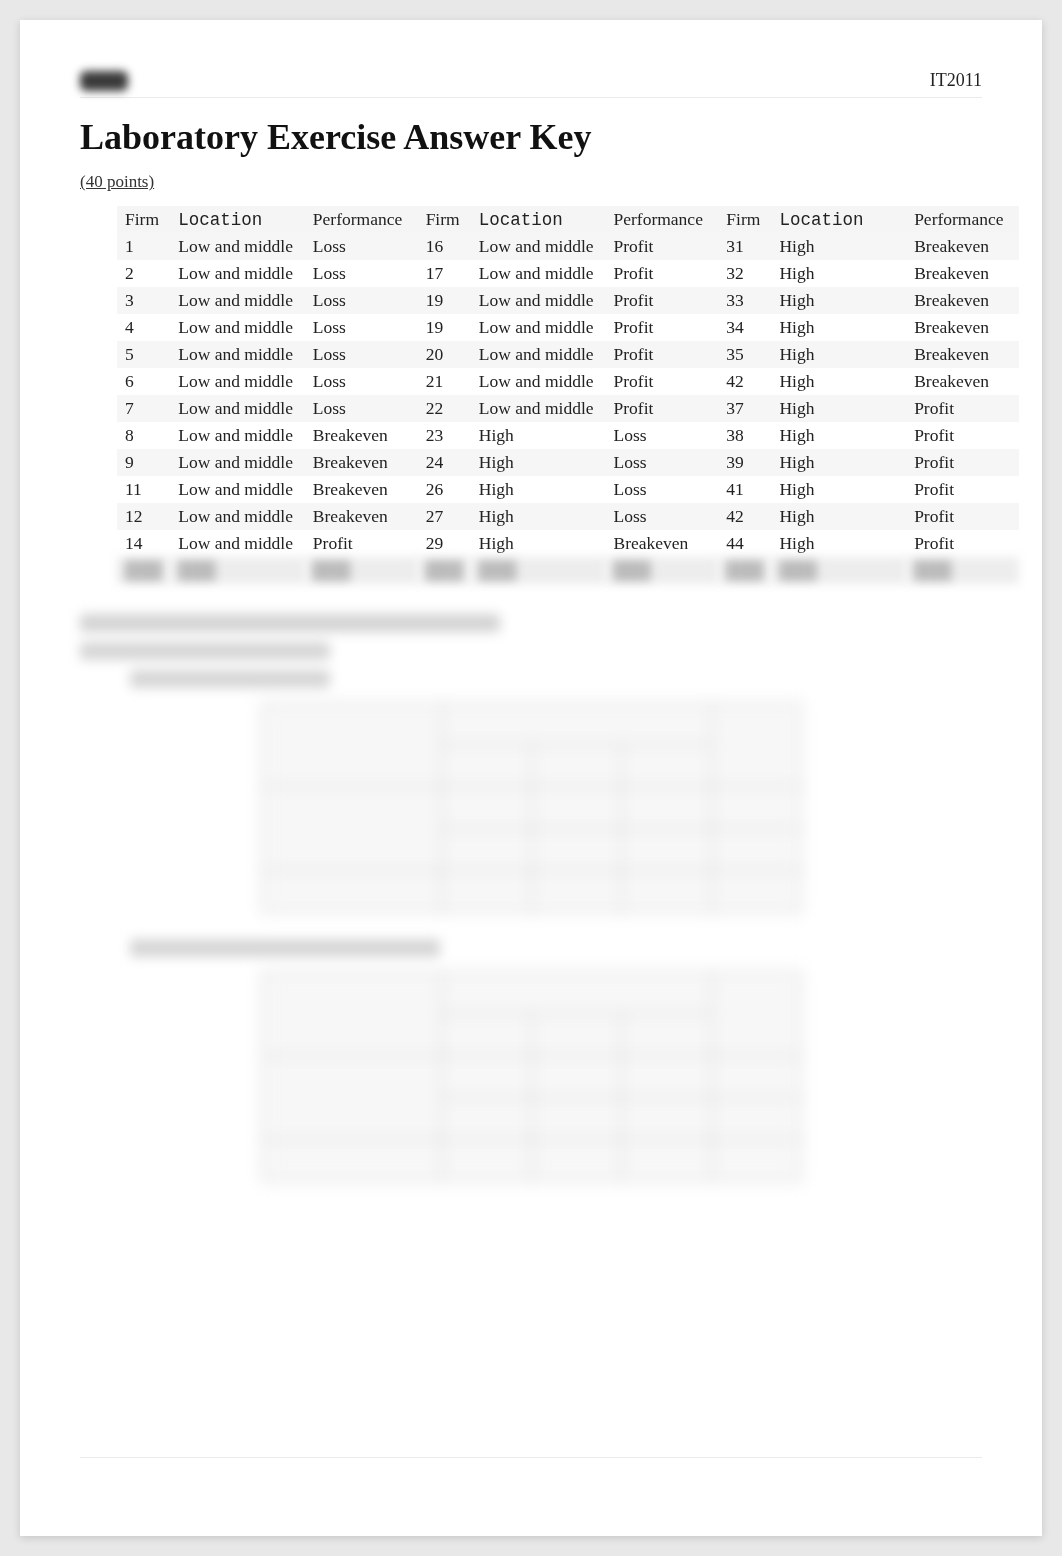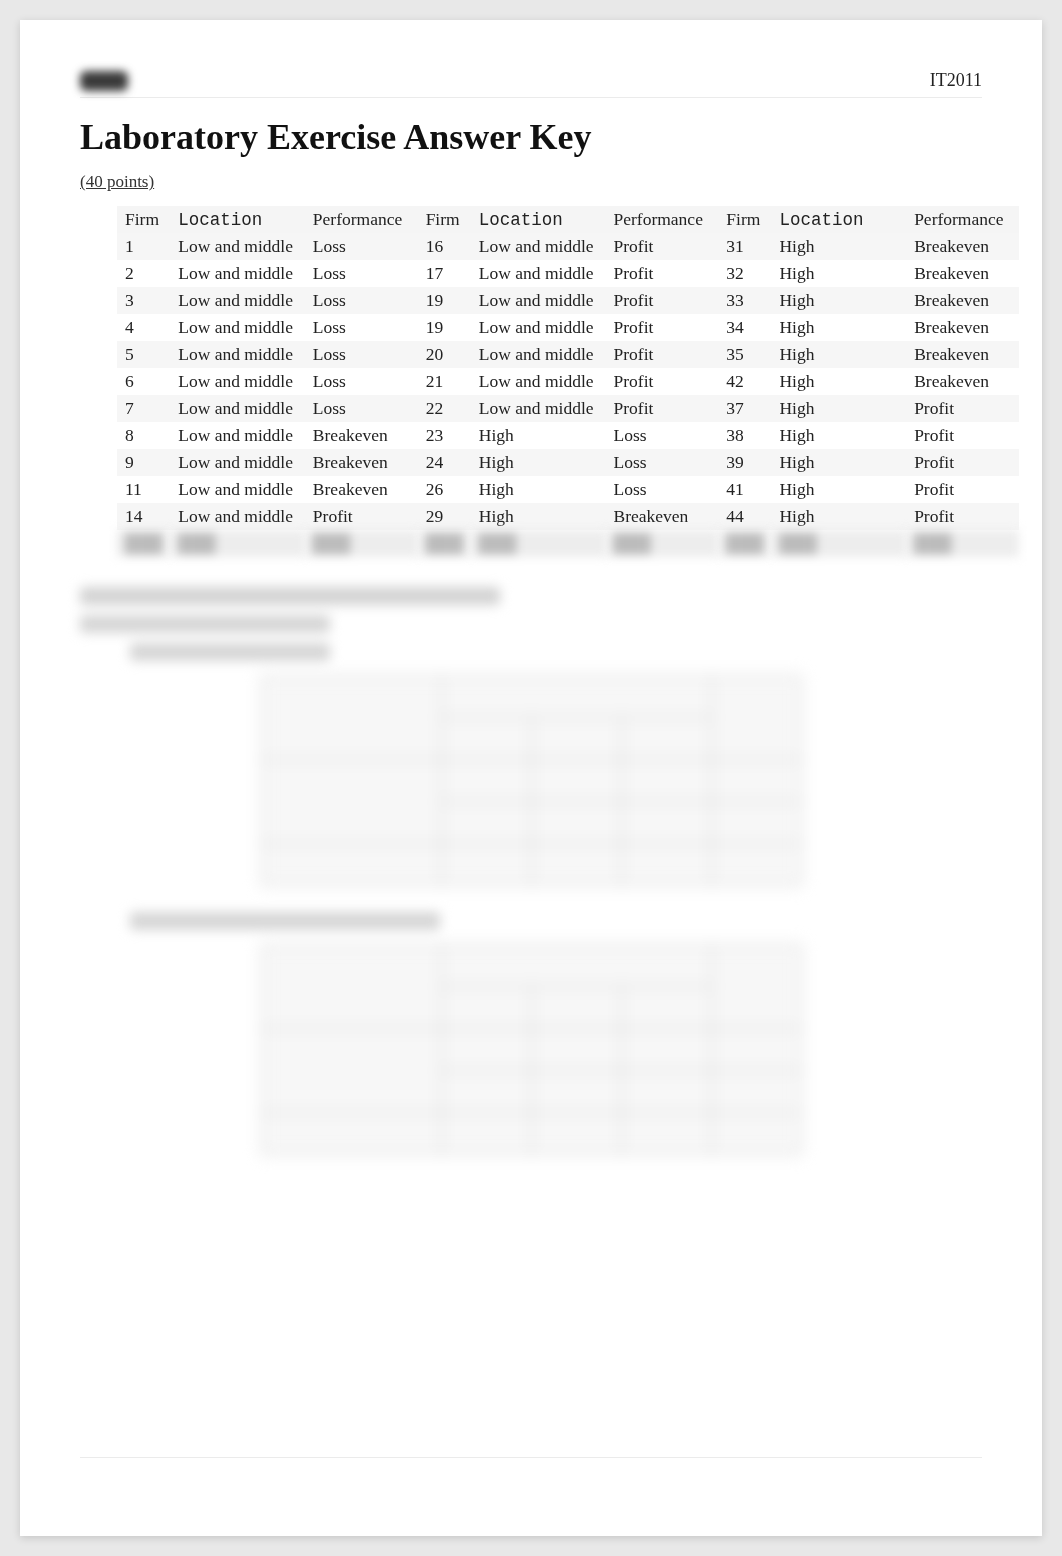--- a/index.html
+++ b/index.html
@@ -250,20 +250,31 @@
           <td>Low and middle</td>
           <td>Breakeven</td>
           <td>26</td>
           <td>High</td>
           <td>Loss</td>
           <td>41</td>
           <td>High</td>
           <td>Profit</td>
         </tr>
         <tr>
+          <td>12</td>
+          <td>Low and middle</td>
+          <td>Breakeven</td>
+          <td>27</td>
+          <td>High</td>
+          <td>Loss</td>
+          <td>42</td>
+          <td>High</td>
+          <td>Profit</td>
+        </tr>
+        <tr>
           <td>14</td>
           <td>Low and middle</td>
           <td>Profit</td>
           <td>29</td>
           <td>High</td>
           <td>Breakeven</td>
           <td>44</td>
           <td>High</td>
           <td>Profit</td>
         </tr>

